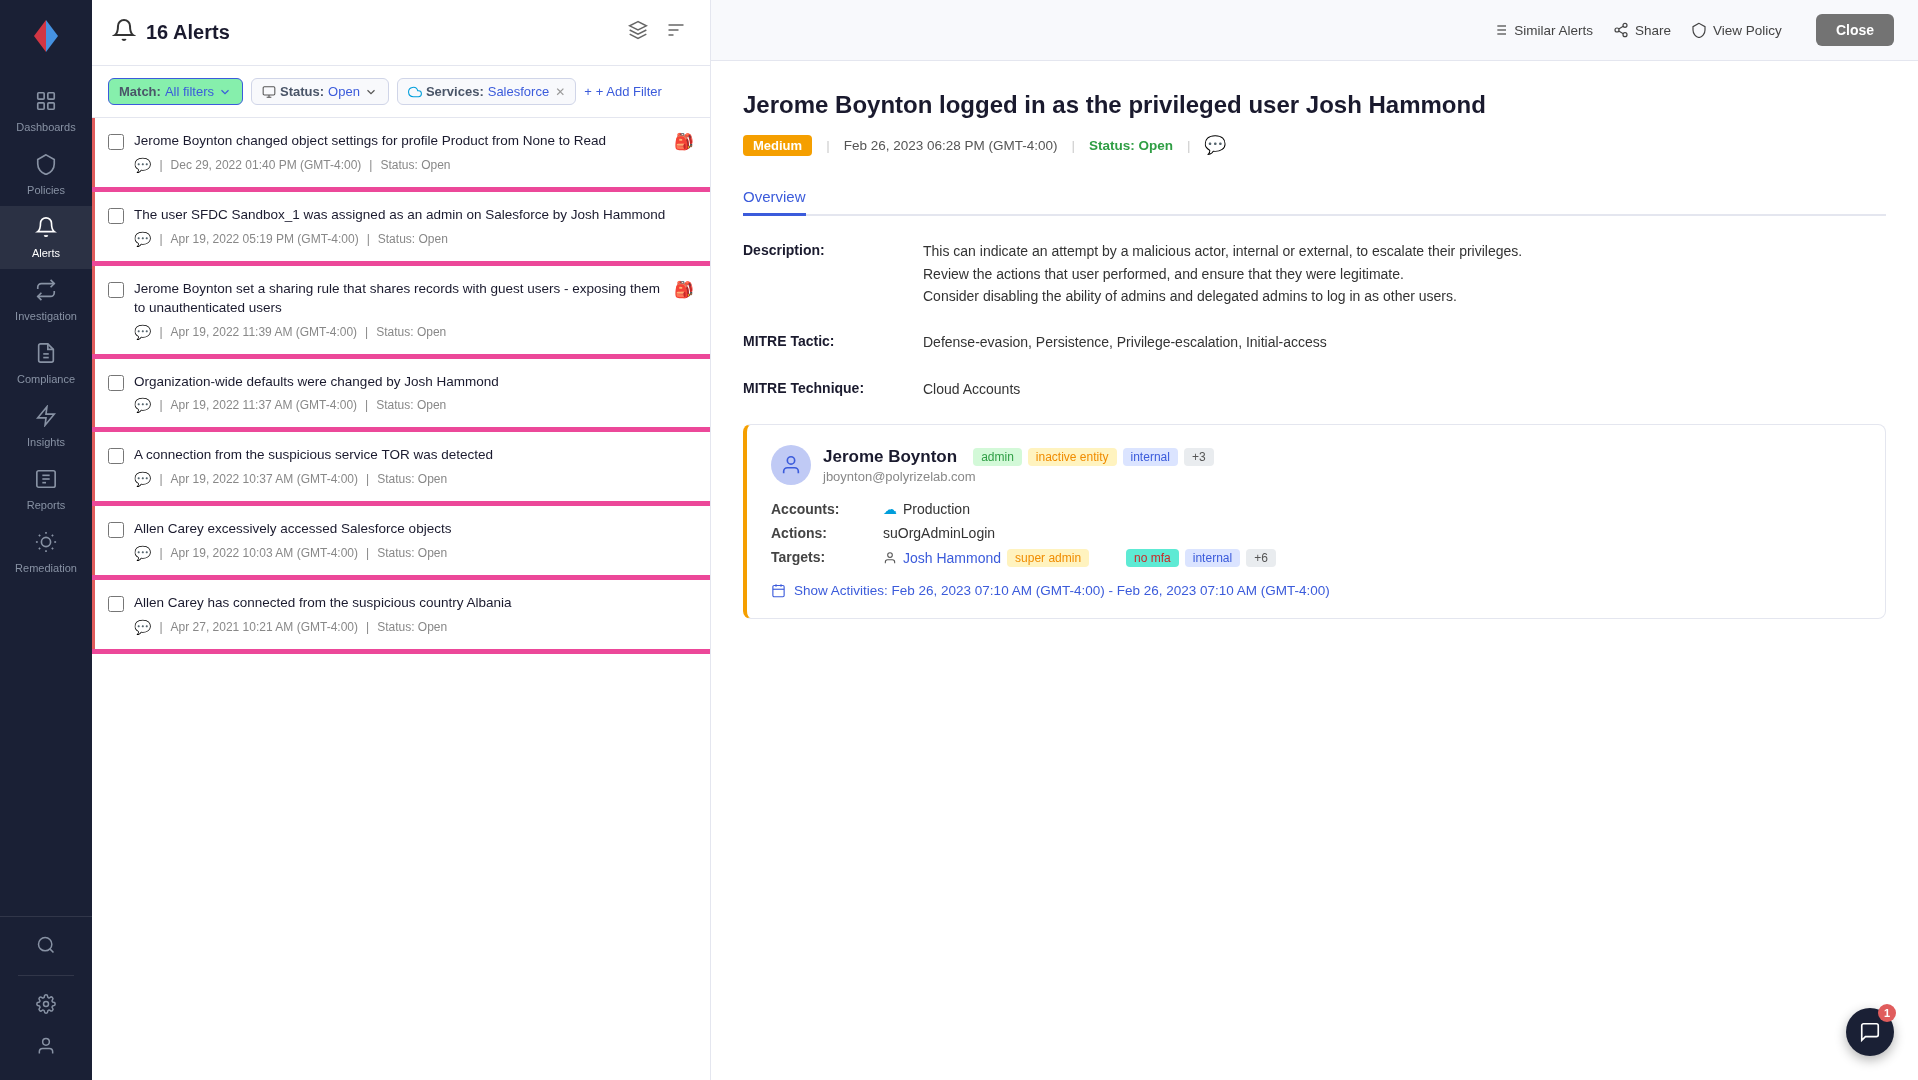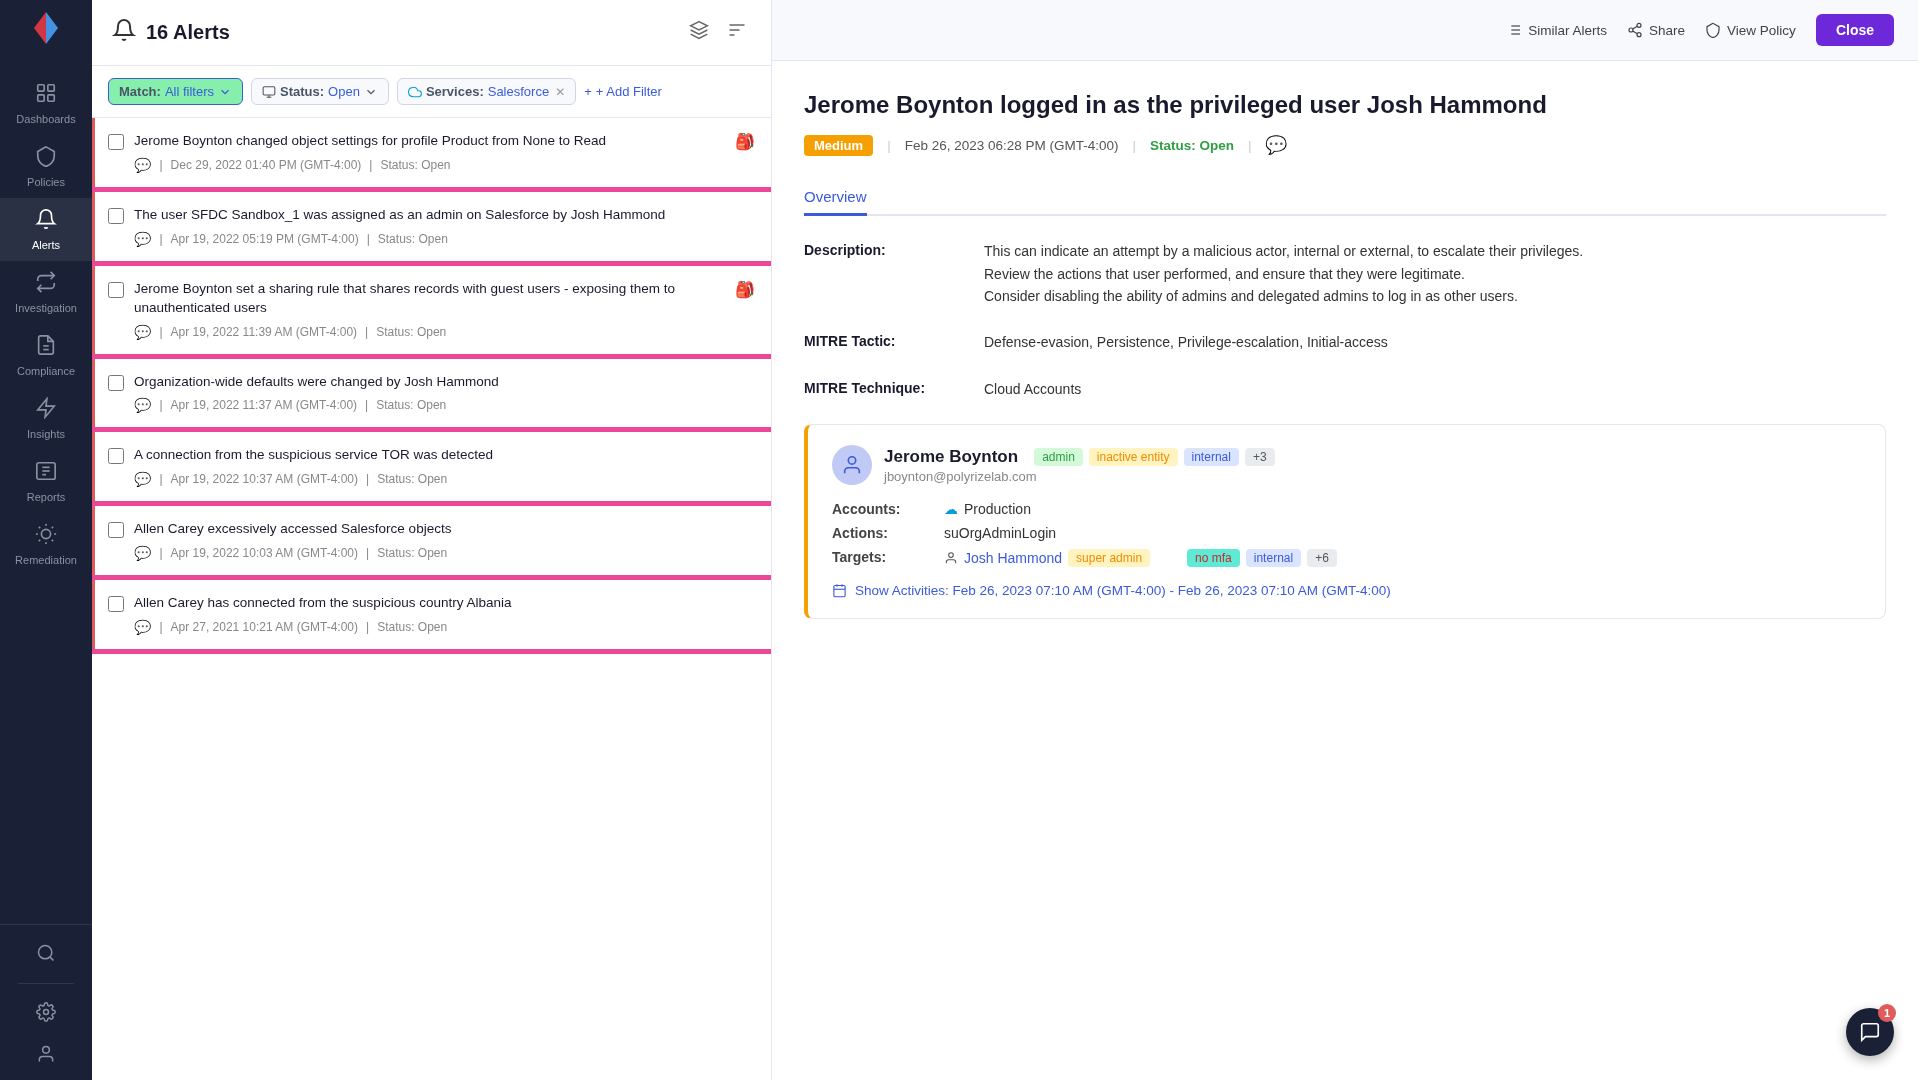--- a/index.html
+++ b/index.html
@@ -5,21 +5,21 @@
     * { box-sizing: border-box; margin: 0; padding: 0; }
     body { font-family: -apple-system, BlinkMacSystemFont, 'Segoe UI', sans-serif; background: #f0f2f5; display: flex; height: 100vh; overflow: hidden; }
 
     
     .sidebar {
       width: 92px;
       background: #1a2035;
       display: flex;
       flex-direction: column;
       align-items: center;
-      padding: 4px 0;
+      padding: 12px 0;
       flex-shrink: 0;
       z-index: 10;
     }
     .sidebar-logo {
       margin-bottom: 20px;
       margin-top: 4px;
     }
     .sidebar-logo svg { width: 40px; height: 40px; }
     .sidebar-item {
       display: flex;
@@ -58,21 +58,21 @@
     
     .main-content {
       display: flex;
       flex: 1;
       overflow: hidden;
       background: #f5f6fa;
     }
 
     
     .alert-list-panel {
-      width: 680px;
+      width: 619px;
       background: #ffffff;
       display: flex;
       flex-direction: column;
       border-right: 1px solid #e4e6ef;
       flex-shrink: 0;
       overflow: hidden;
     }
     .panel-header {
       display: flex;
       align-items: center;
@@ -207,28 +207,29 @@
       align-items: center;
       gap: 6px;
       background: none;
       border: none;
       font-size: 13.5px;
       color: #444;
       cursor: pointer;
       font-weight: 500;
     }
     .close-btn {
-      background: #6d28d9;
+      background: #737373;
       color: white;
       border: none;
       border-radius: 6px;
       padding: 8px 20px;
       font-size: 14px;
       font-weight: 600;
       cursor: pointer;
+      margin-left: 14px;
     }
 
     .detail-content { padding: 28px 32px; }
     .detail-title {
       font-size: 24px;
       font-weight: 700;
       color: #1a1a2e;
       margin-bottom: 14px;
       line-height: 1.3;
     }

